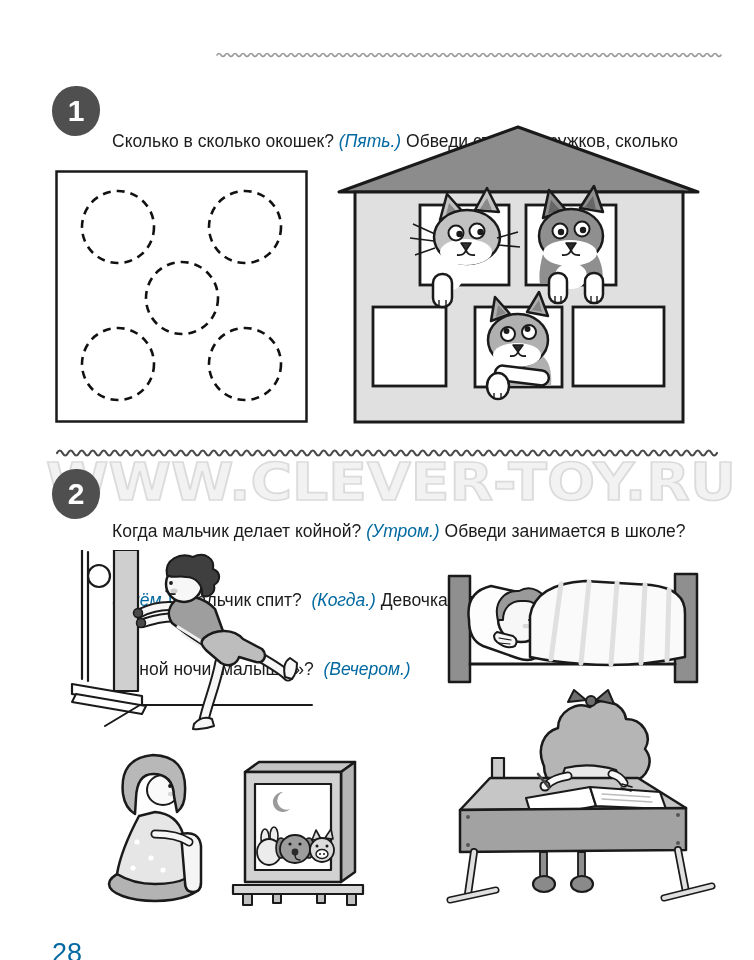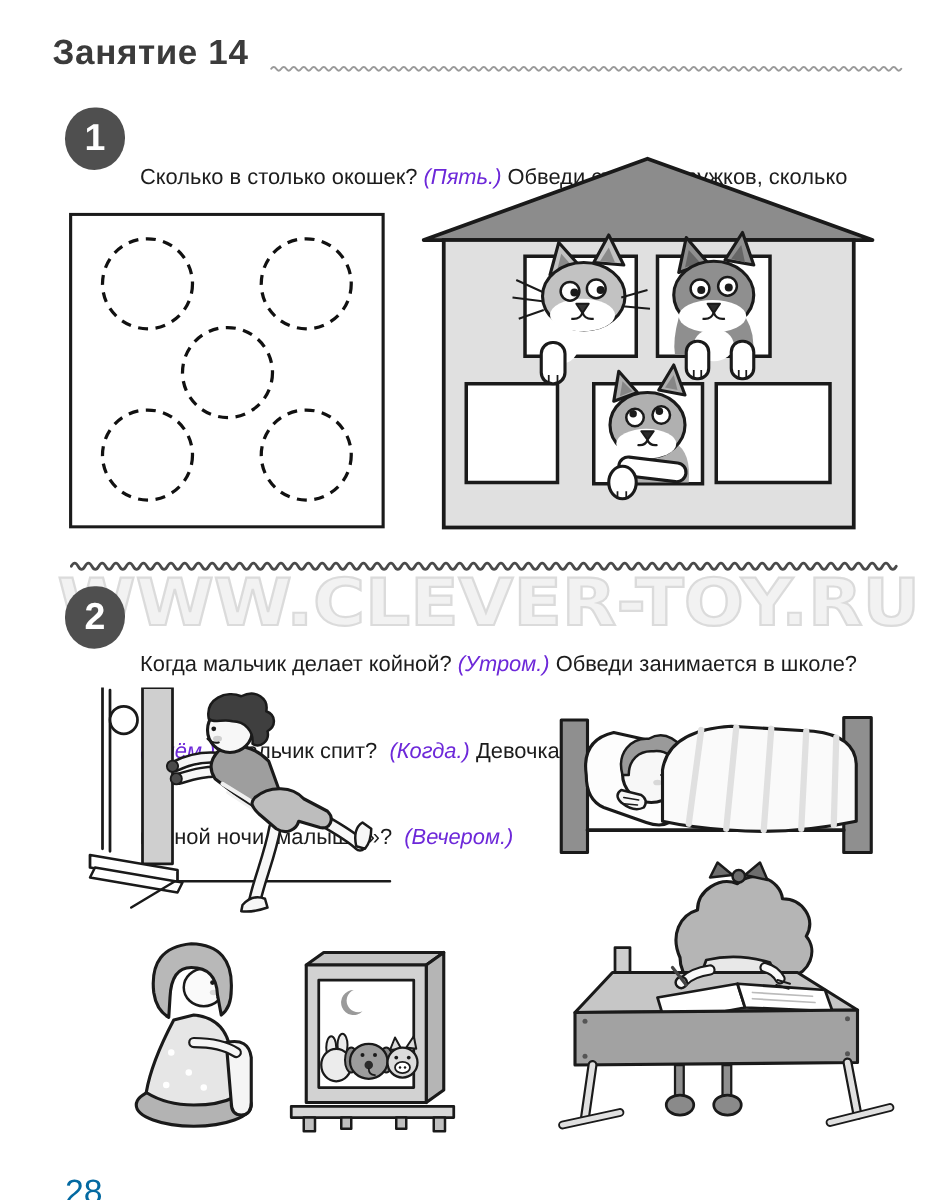--- a/index.html
+++ b/index.html
@@ -21,49 +21,48 @@
   .badge{
     width:48px;height:50px;border-radius:50% 48% 52% 50%;background:#4f4f4f;
     color:#ffffff;font-size:30px;font-weight:bold;display:flex;
     align-items:center;justify-content:center;z-index:3;
   }
   
   .task-text{
     font-size:17.5px;line-height:23px;color:#1c1c1c;z-index:2;
     white-space:pre-wrap;
   }
-  .task-text .ans{font-style:italic;color:#6d28d9;}
+  .task-text .ans{font-style:italic;color:#0369a1;}
   
   .watermark{z-index:1;opacity:.9;}
   .wm-text{
     font-family:"DejaVu Sans",sans-serif;font-weight:bold;font-size:52px;
     fill:#f1f1f1;stroke:#d8d8d8;stroke-width:1.7px;
   }
   .pagenum{left:52px;top:894px;font-size:27px;color:#0369a1;z-index:2;margin-top:44px;}
   .ill{z-index:2;}
 </style>
 </head>
 <body>
 
 <div class="page">
 
   <svg class="abs watermark" style="left:38px;top:452px;" width="706" height="64" viewBox="0 0 706 64">
     <text class="wm-text" x="8" y="48" textLength="690" lengthAdjust="spacingAndGlyphs">WWW.CLEVER-TOY.RU</text>
   </svg>
 
-  <div class="abs title">Занятие 14</div>
   <svg class="abs" style="left:216px;top:52px;z-index:2;" width="512" height="10" viewBox="0 0 512 10">
     <path class="wave" stroke="#9a9a9a" stroke-width="1.6" d="M1 3 q 2 -3 4 0 q 2 3 4 0 q 2 -3 4 0 q 2 3 4 0 q 2 -3 4 0 q 2 3 4 0 q 2 -3 4 0 q 2 3 4 0 q 2 -3 4 0 q 2 3 4 0 q 2 -3 4 0 q 2 3 4 0 q 2 -3 4 0 q 2 3 4 0 q 2 -3 4 0 q 2 3 4 0 q 2 -3 4 0 q 2 3 4 0 q 2 -3 4 0 q 2 3 4 0 q 2 -3 4 0 q 2 3 4 0 q 2 -3 4 0 q 2 3 4 0 q 2 -3 4 0 q 2 3 4 0 q 2 -3 4 0 q 2 3 4 0 q 2 -3 4 0 q 2 3 4 0 q 2 -3 4 0 q 2 3 4 0 q 2 -3 4 0 q 2 3 4 0 q 2 -3 4 0 q 2 3 4 0 q 2 -3 4 0 q 2 3 4 0 q 2 -3 4 0 q 2 3 4 0 q 2 -3 4 0 q 2 3 4 0 q 2 -3 4 0 q 2 3 4 0 q 2 -3 4 0 q 2 3 4 0 q 2 -3 4 0 q 2 3 4 0 q 2 -3 4 0 q 2 3 4 0 q 2 -3 4 0 q 2 3 4 0 q 2 -3 4 0 q 2 3 4 0 q 2 -3 4 0 q 2 3 4 0 q 2 -3 4 0 q 2 3 4 0 q 2 -3 4 0 q 2 3 4 0 q 2 -3 4 0 q 2 3 4 0 q 2 -3 4 0 q 2 3 4 0 q 2 -3 4 0 q 2 3 4 0 q 2 -3 4 0 q 2 3 4 0 q 2 -3 4 0 q 2 3 4 0 q 2 -3 4 0 q 2 3 4 0 q 2 -3 4 0 q 2 3 4 0 q 2 -3 4 0 q 2 3 4 0 q 2 -3 4 0 q 2 3 4 0 q 2 -3 4 0 q 2 3 4 0 q 2 -3 4 0 q 2 3 4 0 q 2 -3 4 0 q 2 3 4 0 q 2 -3 4 0 q 2 3 4 0 q 2 -3 4 0 q 2 3 4 0 q 2 -3 4 0 q 2 3 4 0 q 2 -3 4 0 q 2 3 4 0 q 2 -3 4 0 q 2 3 4 0 q 2 -3 4 0 q 2 3 4 0 q 2 -3 4 0 q 2 3 4 0 q 2 -3 4 0 q 2 3 4 0 q 2 -3 4 0 q 2 3 4 0 q 2 -3 4 0 q 2 3 4 0 q 2 -3 4 0 q 2 3 4 0 q 2 -3 4 0 q 2 3 4 0 q 2 -3 4 0 q 2 3 4 0 q 2 -3 4 0 q 2 3 4 0 q 2 -3 4 0 q 2 3 4 0 q 2 -3 4 0 q 2 3 4 0 q 2 -3 4 0 q 2 3 4 0 q 2 -3 4 0 q 2 3 4 0 q 2 -3 4 0 q 2 3 4 0 q 2 -3 4 0 q 2 3 4 0 q 2 -3 4 0 q 2 3 4 0"></path>
   </svg>
 
   <div class="abs badge" style="left:52px;top:86px;">
     <span>1</span>
   </div>
   <div class="abs task-text" style="left:112px;top:84px;width:606px;">
-    <div><span class="q">Сколько в столько окошек? </span><span class="ans">(Пять.) </span><span class="q">Обведи столько кружков, сколько</span></div>
+    <div><span class="q">Сколько в сколько окошек? </span><span class="ans">(Пять.) </span><span class="q">Обведи столько кружков, сколько</span></div>
     <div><span class="q">кошек в окошках.</span></div>
   </div>
 
   <svg class="abs ill" style="left:55px;top:170px;" width="253" height="253" viewBox="0 0 253 253">
     <rect x="1.5" y="1.5" width="250" height="250" fill="#ffffff" stroke="#1a1a1a" stroke-width="2.5"></rect>
     <g fill="none" stroke="#111111" stroke-width="2.6" stroke-dasharray="8 6">
       <circle cx="63" cy="57" r="36"></circle>
       <circle cx="190" cy="57" r="36"></circle>
       <circle cx="127" cy="128" r="36"></circle>
       <circle cx="63" cy="194" r="36"></circle>

